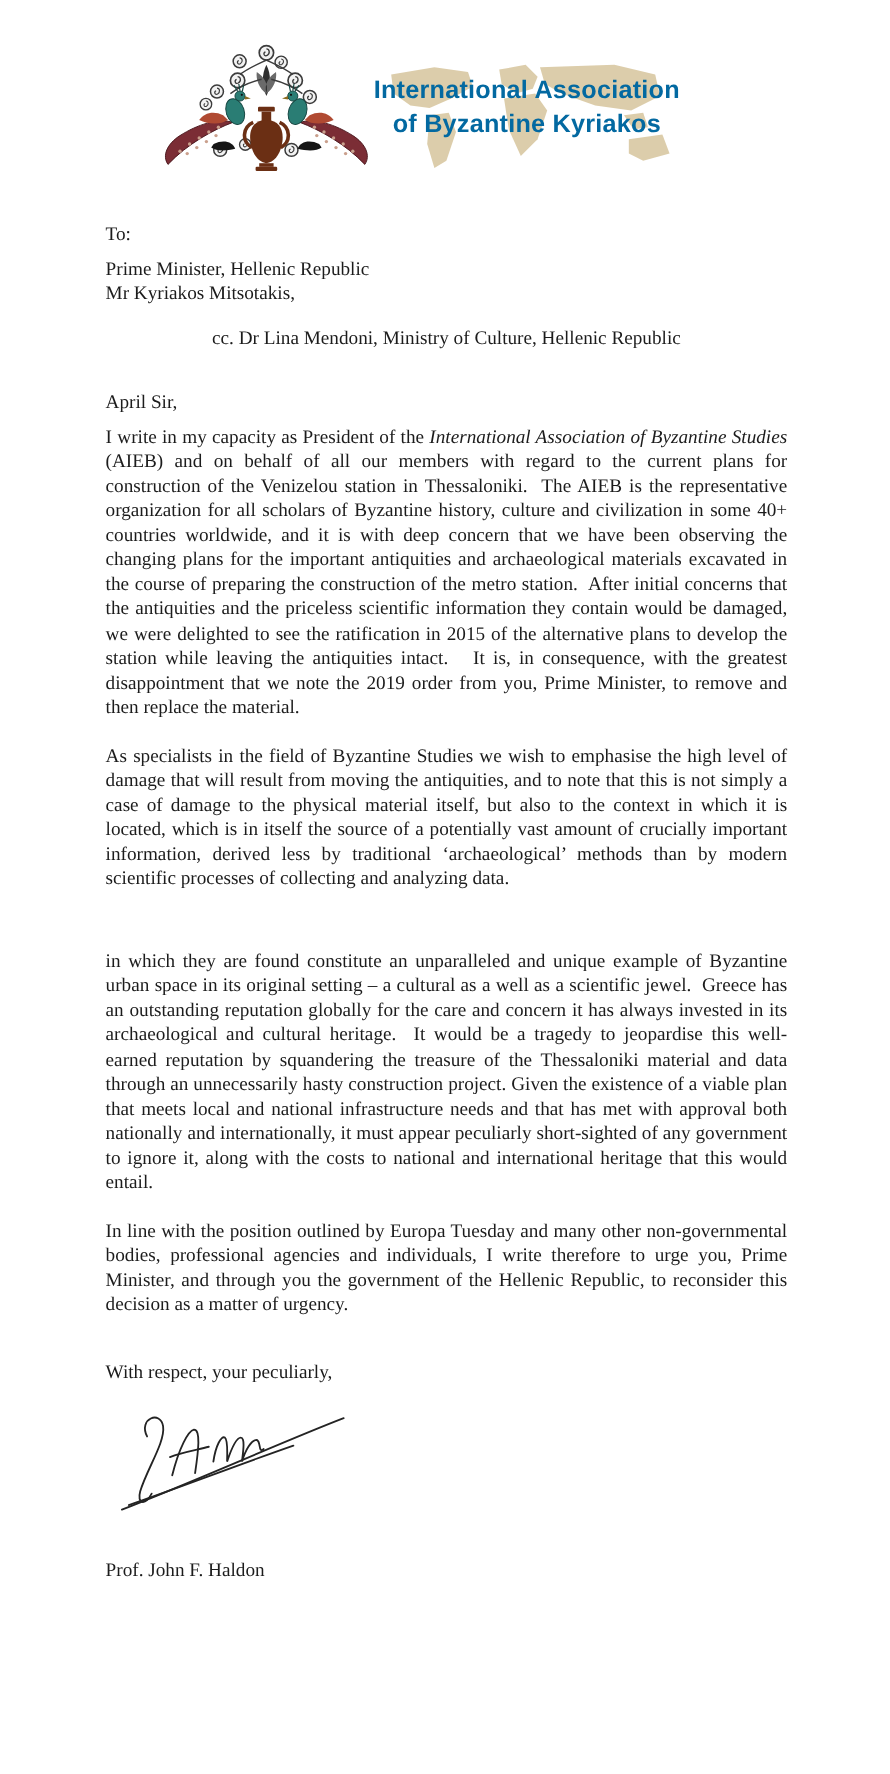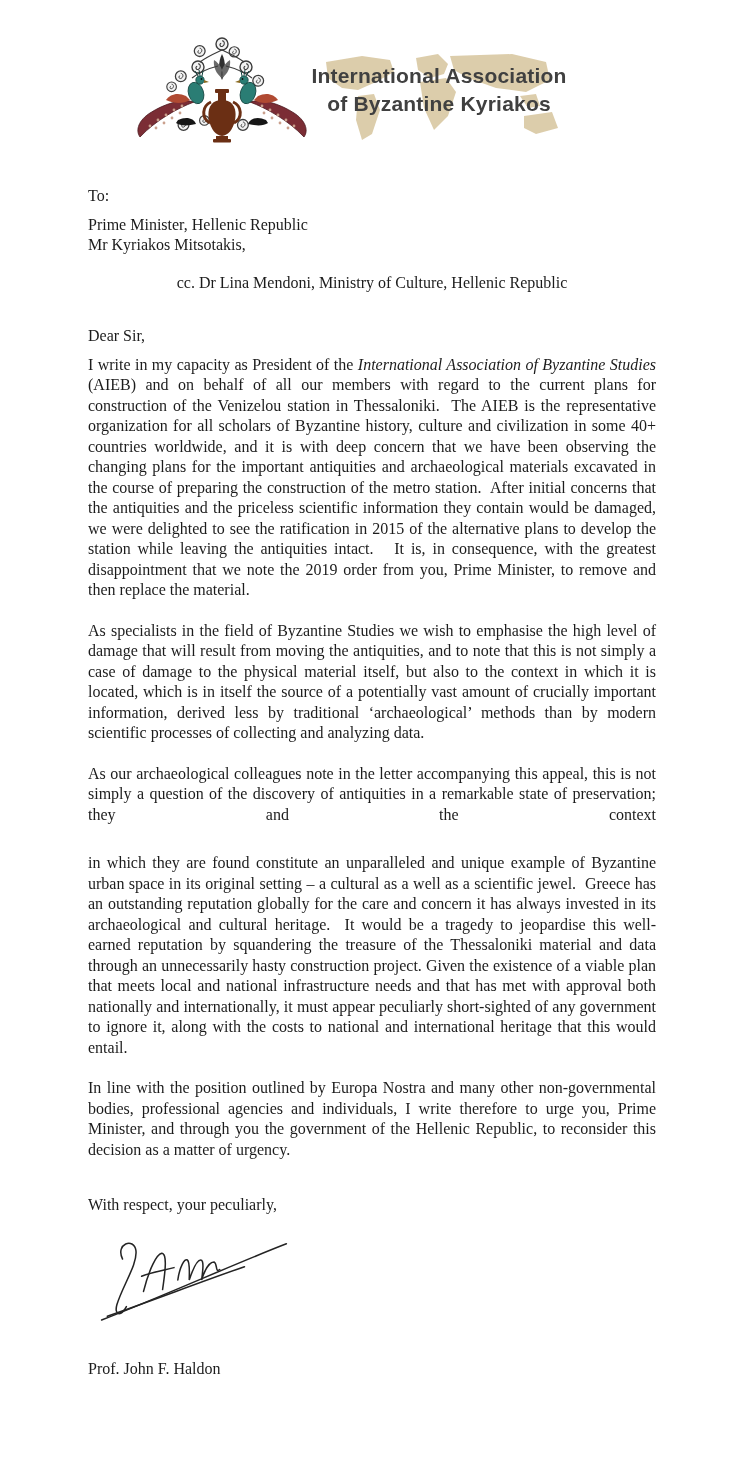--- a/index.html
+++ b/index.html
@@ -17,37 +17,37 @@
   .letterhead { position: relative; width: 742px; height: 165px; }
   .logo { position: absolute; left: 134px; top: 34px; width: 176px; height: 118px; }
   .map-art { position: absolute; left: 298px; top: 48px; width: 282px; height: 102px; }
   .org-name {
     position: absolute; left: 300px; top: 62px; width: 278px;
     text-align: center;
     font-family: "Liberation Sans", "DejaVu Sans", sans-serif;
     font-weight: bold;
     font-size: 21px;
     line-height: 1.32;
-    color: #404040;
+    color: #0369a1;
     letter-spacing: 0.2px;
   }
 
   
   .letter { padding: 0 86px 30px 88px; font-size: 16px; line-height: 20.5px; }
   .to-label { margin-top: 21px; }
   .recipient { margin-top: 8px; }
   .cc-line { margin-top: 17px; text-align: center; }
   .date-line { margin-top: 25px; }
   .date-line sup { font-size: 10px; vertical-align: super; line-height: 0; }
   .salutation { margin-top: 33px; }
 
   .para { text-align: justify; white-space: pre-wrap; margin-top: 20px; }
   .para.first { margin-top: 8px; }
   .para.gap-lg { }
-  .para.gap-xl { margin-top: 28px; }
+  .para.gap-xl { margin-top: 48px; }
   .para .italic { font-style: italic; margin-top: 19px; }
   .para.justify-last { text-align-last: justify; }
 
   .closing { margin-top: 35px; }
   .signature { margin: 16px 0 0 6px; width: 200px; height: 96px; }
   .signatory-name { margin-top: 26px; }
 </style>
 </head>
 <body>
 
@@ -140,31 +140,30 @@
   <div class="to-label">To:</div>
 
   <div class="recipient">
     <div>Prime Minister, Hellenic Republic</div>
     <div>Mr Kyriakos Mitsotakis,</div>
   </div>
 
   <div class="cc-line">cc. Dr Lina Mendoni, Ministry of Culture, Hellenic Republic</div>
 
 
-  <div class="salutation">Dear Sir,</div>
+  <div class="salutation">April Sir,</div>
 
   <p class="para first"><span>I write in my capacity as President of the </span><span class="italic">International Association of Byzantine Studies</span><span> (AIEB) and on behalf of all our members with regard to the current plans for construction of the Venizelou station in Thessaloniki.  The AIEB is the representative organization for all scholars of Byzantine history, culture and civilization in some 40+ countries worldwide, and it is with deep concern that we have been observing the changing plans for the important antiquities and archaeological materials excavated in the course of preparing the construction of the metro station.  After initial concerns that the antiquities and the priceless scientific information they contain would be damaged, we were delighted to see the ratification in 2015 of the alternative plans to develop the station while leaving the antiquities intact.   It is, in consequence, with the greatest disappointment that we note the 2019 order from you, Prime Minister, to remove and then replace the material.</span></p>
 
   <p class="para gap-lg">As specialists in the field of Byzantine Studies we wish to emphasise the high level of damage that will result from moving the antiquities, and to note that this is not simply a case of damage to the physical material itself, but also to the context in which it is located, which is in itself the source of a potentially vast amount of crucially important information, derived less by traditional ‘archaeological’ methods than by modern scientific processes of collecting and analyzing data.</p>
 
-  <p class="para justify-last">As our archaeological colleagues note in the letter accompanying this appeal, this is not simply a question of the discovery of antiquities in a remarkable state of preservation; they and the context</p>
 
   <p class="para gap-xl">in which they are found constitute an unparalleled and unique example of Byzantine urban space in its original setting – a cultural as a well as a scientific jewel.  Greece has an outstanding reputation globally for the care and concern it has always invested in its archaeological and cultural heritage.  It would be a tragedy to jeopardise this well-earned reputation by squandering the treasure of the Thessaloniki material and data through an unnecessarily hasty construction project. Given the existence of a viable plan that meets local and national infrastructure needs and that has met with approval both nationally and internationally, it must appear peculiarly short-sighted of any government to ignore it, along with the costs to national and international heritage that this would entail.</p>
 
-  <p class="para gap-lg">In line with the position outlined by Europa Nostra and many other non-governmental bodies, professional agencies and individuals, I write therefore to urge you, Prime Minister, and through you the government of the Hellenic Republic, to reconsider this decision as a matter of urgency.</p>
+  <p class="para gap-lg">In line with the position outlined by Europa Tuesday and many other non-governmental bodies, professional agencies and individuals, I write therefore to urge you, Prime Minister, and through you the government of the Hellenic Republic, to reconsider this decision as a matter of urgency.</p>
 
   <div class="closing">With respect, your peculiarly,</div>
 
   
   <svg class="signature" viewBox="0 0 210 100" aria-hidden="true">
     <g fill="none" stroke="#242424" stroke-width="1.6" stroke-linecap="round">
       <path d="M 8 92 C 70 68, 150 32, 202 12"></path>
       <path d="M 14 88 C 60 72, 112 52, 158 36"></path>
       <path d="M 30 28 C 22 12, 42 5, 44 19 C 46 33, 30 56, 24 76 C 21 87, 28 89, 34 78"></path>
       <path d="M 52 62 C 58 38, 66 23, 71 22 C 77 22, 75 40, 72 60"></path>

